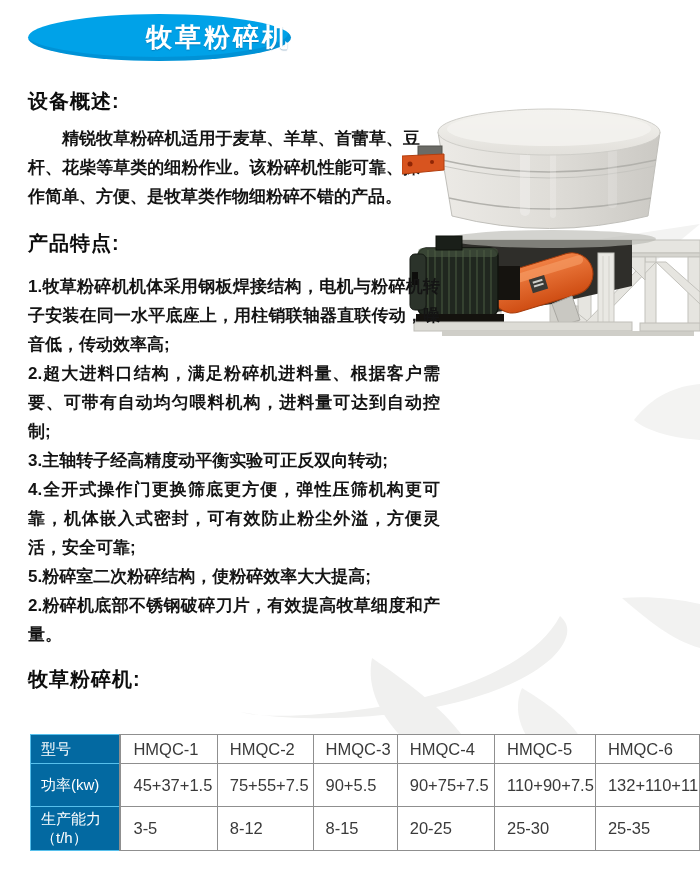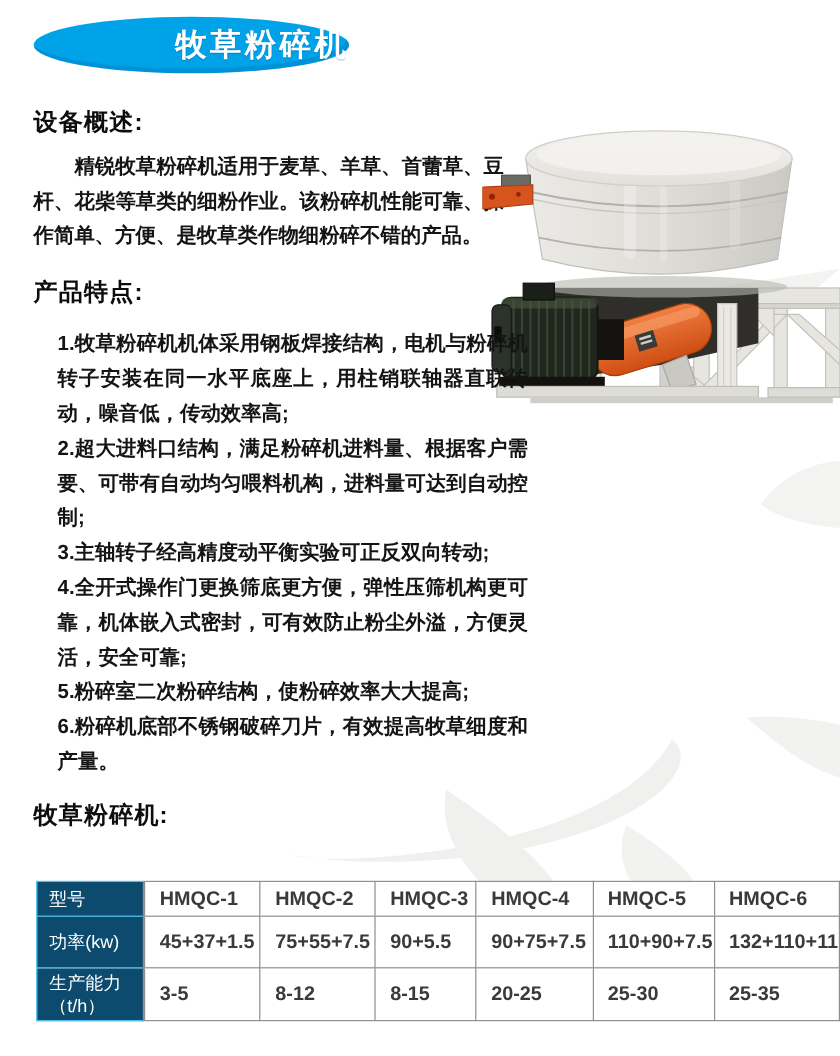--- a/index.html
+++ b/index.html
@@ -22,38 +22,38 @@
   .section-heading{
     font-size:20px;font-weight:bold;color:#0d0d0d;letter-spacing:1px;
   }
   #overview{left:28px;top:88px;width:392px;z-index:2;}
   #overview .body{
     margin-top:9px;font-size:17px;font-weight:bold;line-height:29px;
     text-indent:2em;word-break:break-all;text-align:justify;color:#141414;
   }
   #photo{left:402px;top:90px;width:298px;height:248px;z-index:2;}
   #features{left:28px;top:230px;width:412px;z-index:2;}
-  #features .list{margin-top:15px;margin-left:20px;}
+  #features .list{margin-top:15px;}
   #features .list .item{
     font-size:17px;font-weight:bold;line-height:29px;color:#141414;
     word-break:break-all;text-align:justify;
   }
   #params-heading{left:28px;top:666px;z-index:2;}
   #spec-table{
     position:absolute;left:30px;top:734px;z-index:2;
     border-collapse:collapse;border:1px solid #8f8f8f;background:transparent;
   }
   #spec-table th{
-    background:#0c4a6e;color:#ffffff;font-weight:normal;font-size:15px;
+    background:#0369a1;color:#ffffff;font-weight:normal;font-size:15px;
     text-align:left;padding:0 0 0 10px;width:113px;
     border:1px solid #57c0ec;border-right:2px solid #8f8f8f;
   }
   #spec-table td{
     border:1px solid #8f8f8f;font-size:16.5px;color:#3a3a3a;
-    padding:0 0 0 12px;background:#ffffff;font-weight:bold;
+    padding:0 0 0 12px;background:#ffffff;font-weight:normal;
   }
   #spec-table tr.r1{height:29px;}
   #spec-table tr.r2{height:43px;}
   #spec-table tr.r3{height:44px;margin-top:42px;}
   #spec-table td.c1{width:88px;}
   #spec-table td.c2{width:87px;}
   #spec-table td.c3{width:88px;}
   #spec-table td.c4{width:90px;}
   #spec-table td.c5{width:89px;}
   #spec-table td.c6{width:92px;}
@@ -175,21 +175,21 @@
 </div>
 
 <div id="features" class="layer">
   <div class="section-heading">产品特点:</div>
   <div class="list">
     <div class="item">1.牧草粉碎机机体采用钢板焊接结构，电机与粉碎机转子安装在同一水平底座上，用柱销联轴器直联传动，噪音低，传动效率高;</div>
     <div class="item">2.超大进料口结构，满足粉碎机进料量、根据客户需要、可带有自动均匀喂料机构，进料量可达到自动控制;</div>
     <div class="item">3.主轴转子经高精度动平衡实验可正反双向转动;</div>
     <div class="item">4.全开式操作门更换筛底更方便，弹性压筛机构更可靠，机体嵌入式密封，可有效防止粉尘外溢，方便灵活，安全可靠;</div>
     <div class="item">5.粉碎室二次粉碎结构，使粉碎效率大大提高;</div>
-    <div class="item">6.粉碎机底部不锈钢破碎刀片，有效提高牧草细度和产量。</div>
+    <div class="item">2.粉碎机底部不锈钢破碎刀片，有效提高牧草细度和产量。</div>
   </div>
 </div>
 
 <div id="params-heading" class="layer section-heading">牧草粉碎机:</div>
 
 <table id="spec-table">
   <tbody>
       <tr class="r1">
     <th>型号</th>
     <td class="c1">HMQC-1</td>

